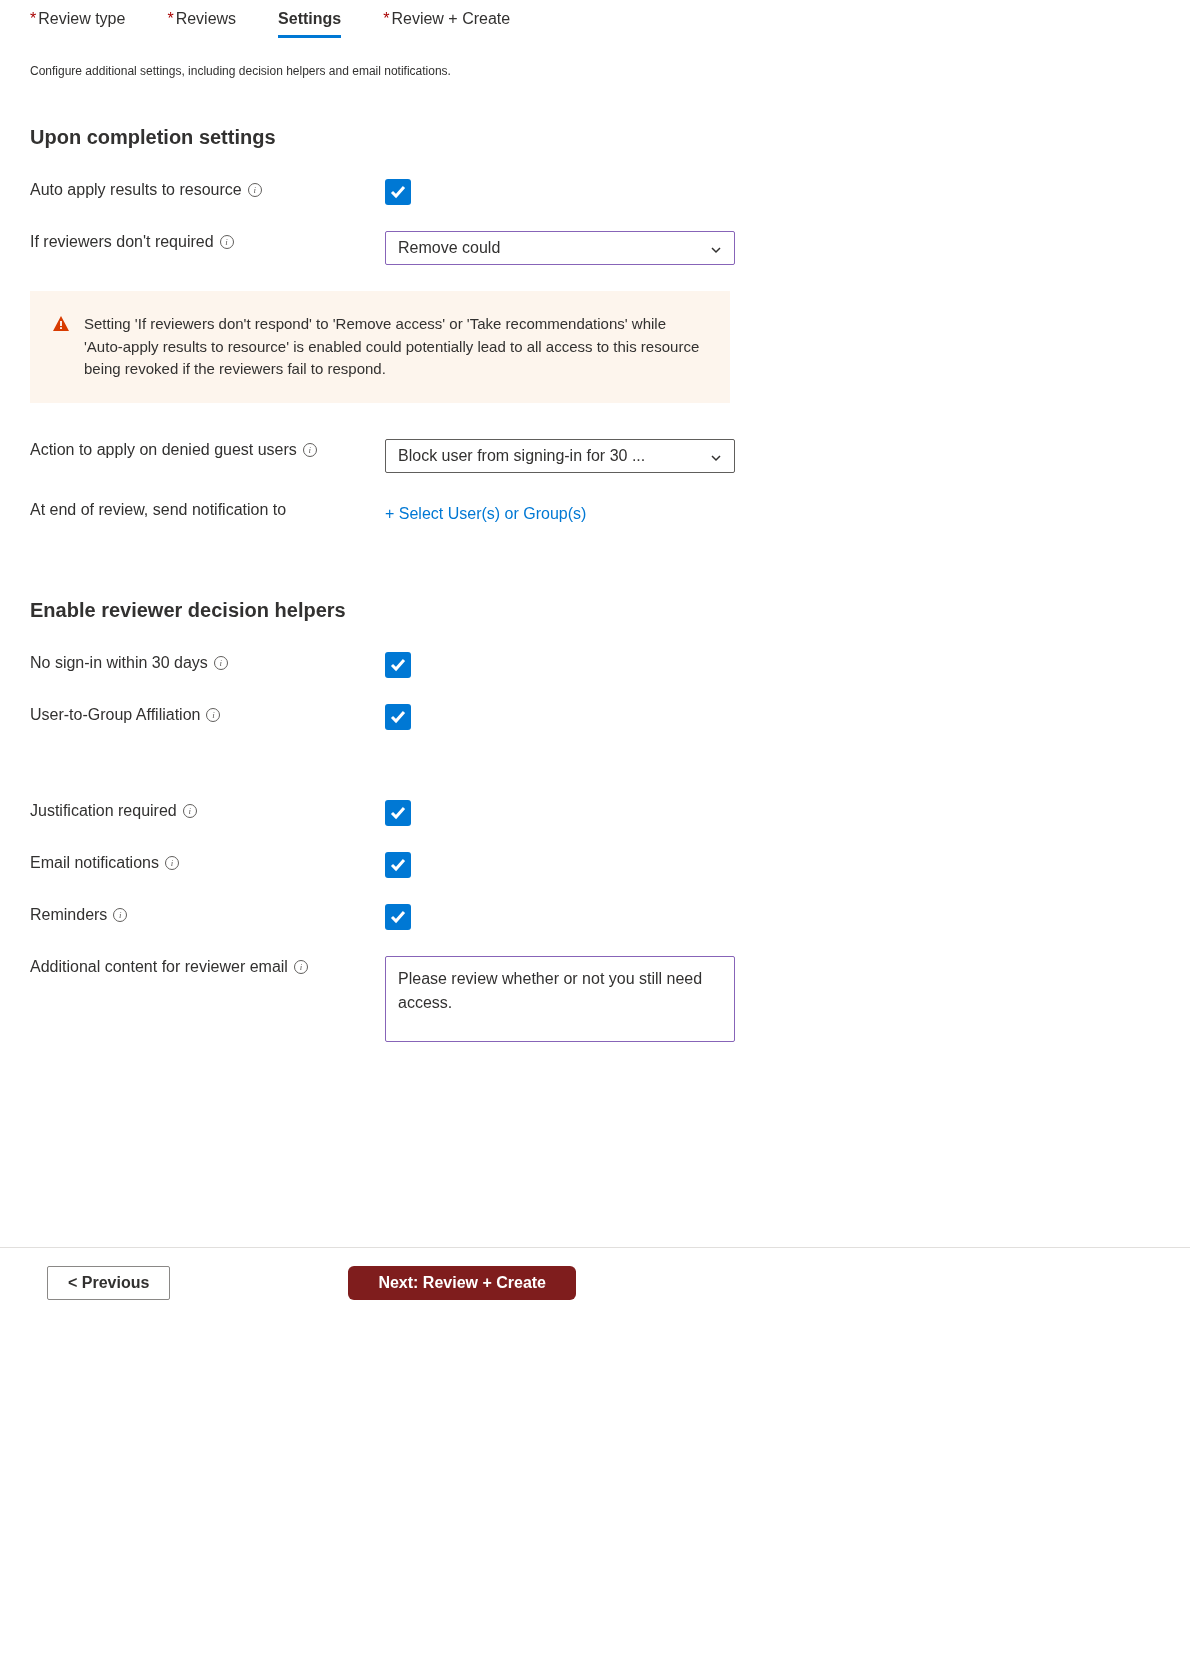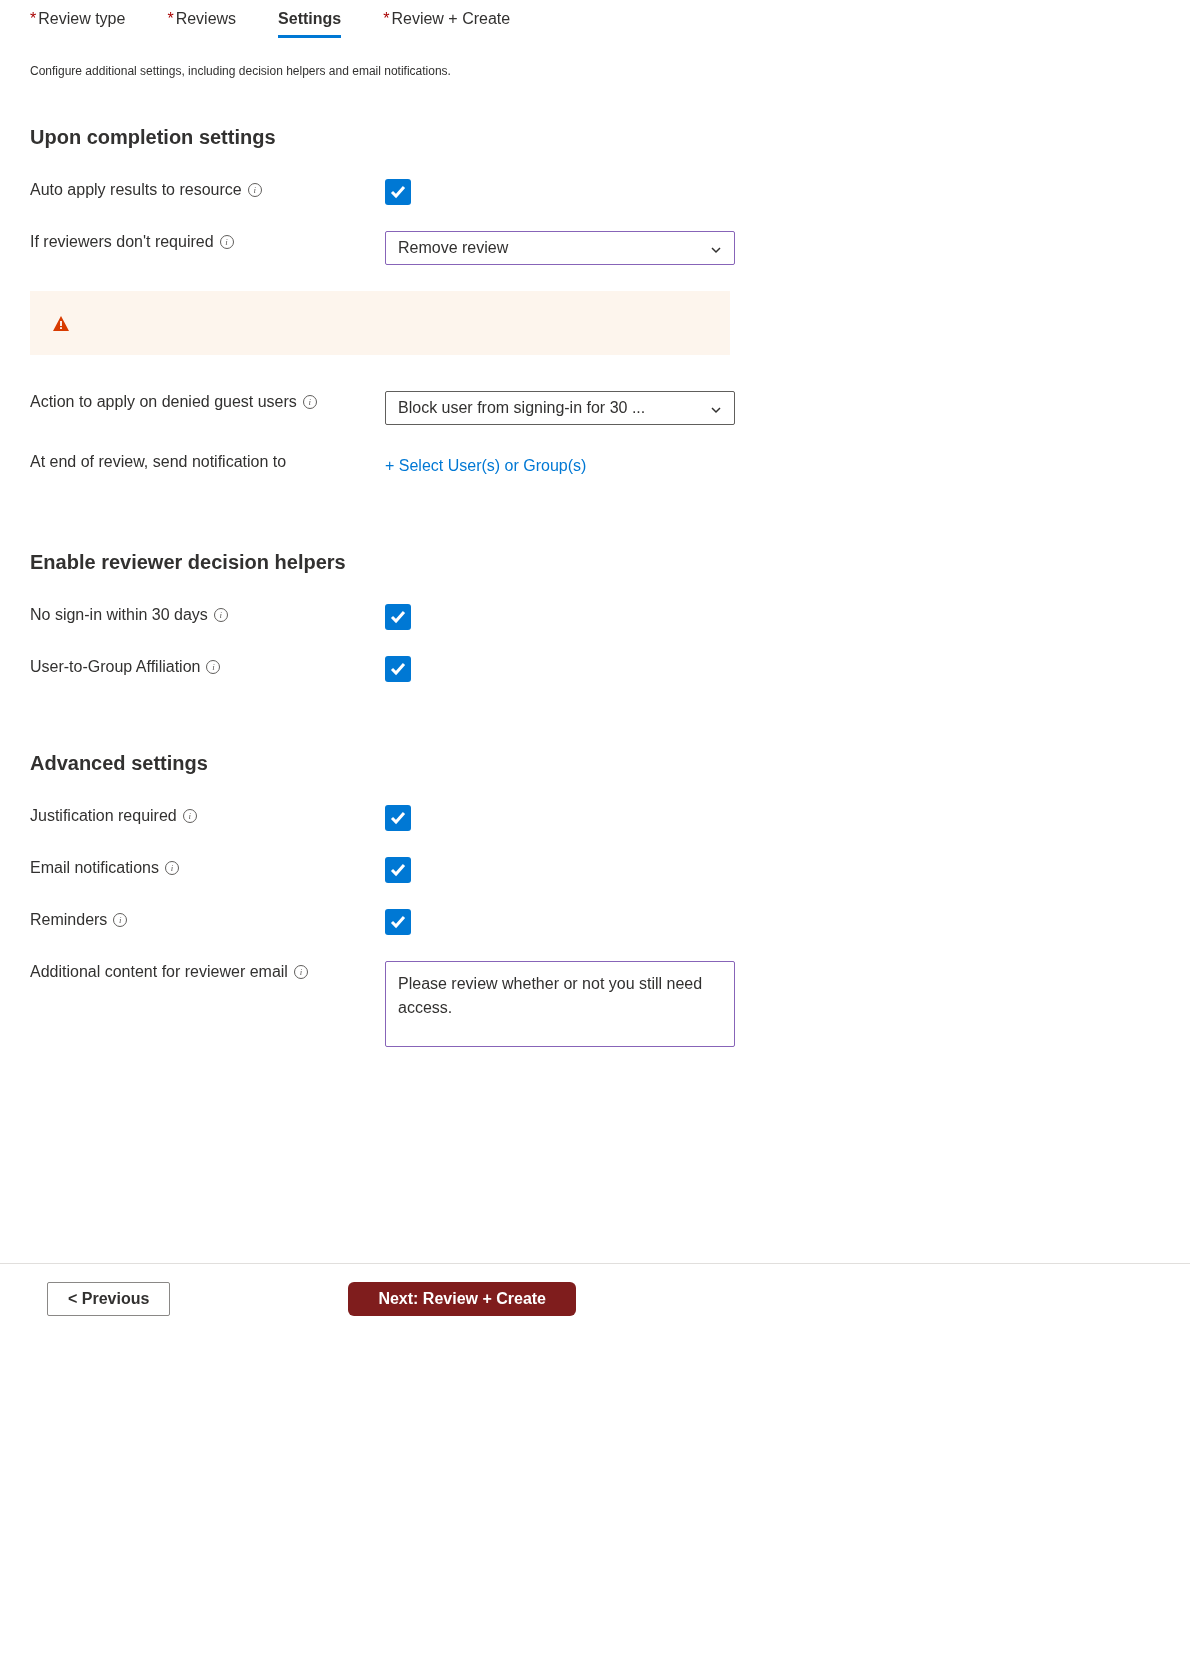--- a/index.html
+++ b/index.html
@@ -171,21 +171,21 @@
       resize: none;
       line-height: 1.5;
     }
     .section-gap {
       margin-bottom: 70px;
     }
     .footer {
       position: absolute;
       left: 0;
       right: 0;
-      bottom: 362px;
+      bottom: 378px;
       border-top: 1px solid #e1dfdd;
       padding: 18px 0 0 47px;
       display: flex;
       gap: 178px;
     }
     .btn-secondary {
       border: 1px solid #8a8886;
       background: #ffffff;
       color: #323130;
       font-size: 16px;
@@ -239,37 +239,38 @@
         </svg>
     </div>
   </div>
 
   <div class="form-row">
     <div class="form-label">
       <span>If reviewers don't required</span>
       <span class="info-icon">i</span>
     </div>
     <div class="dropdown purple-border">
-      <span>Remove review</span>
+      <span>Remove could</span>
       <span class="chevron-down">
         <svg viewBox="0 0 12 12">
             <polyline points="2,4 6,8 10,4"></polyline>
           </svg>
       </span>
     </div>
   </div>
 
   <div class="warning-box">
     <span class="warning-icon">
       <svg viewBox="0 0 18 18">
         <path d="M9 1 L17 16 L1 16 Z" fill="#d83b01"></path>
         <rect x="8.1" y="6" width="1.8" height="5" fill="#ffffff"></rect>
         <rect x="8.1" y="12.2" width="1.8" height="1.8" fill="#ffffff"></rect>
       </svg>
     </span>
+    <span class="warning-text">Setting 'If reviewers don't respond' to 'Remove access' or 'Take recommendations' while 'Auto-apply results to resource' is enabled could potentially lead to all access to this resource being revoked if the reviewers fail to respond.</span>
   </div>
 
   <div class="form-row">
     <div class="form-label">
       <span>Action to apply on denied guest users</span>
       <span class="info-icon">i</span>
     </div>
     <div class="dropdown">
       <span>Block user from signing-in for 30 ...</span>
       <span class="chevron-down">
@@ -306,21 +307,20 @@
       <span>User-to-Group Affiliation</span>
       <span class="info-icon">i</span>
     </div>
     <div class="checkbox">
       <svg viewBox="0 0 16 16">
           <polyline points="2,8 6,12 14,3"></polyline>
         </svg>
     </div>
   </div>
 
-  <h2 class="section-title">Advanced settings</h2>
 
   <div class="form-row">
     <div class="form-label">
       <span>Justification required</span>
       <span class="info-icon">i</span>
     </div>
     <div class="checkbox">
       <svg viewBox="0 0 16 16">
           <polyline points="2,8 6,12 14,3"></polyline>
         </svg>

